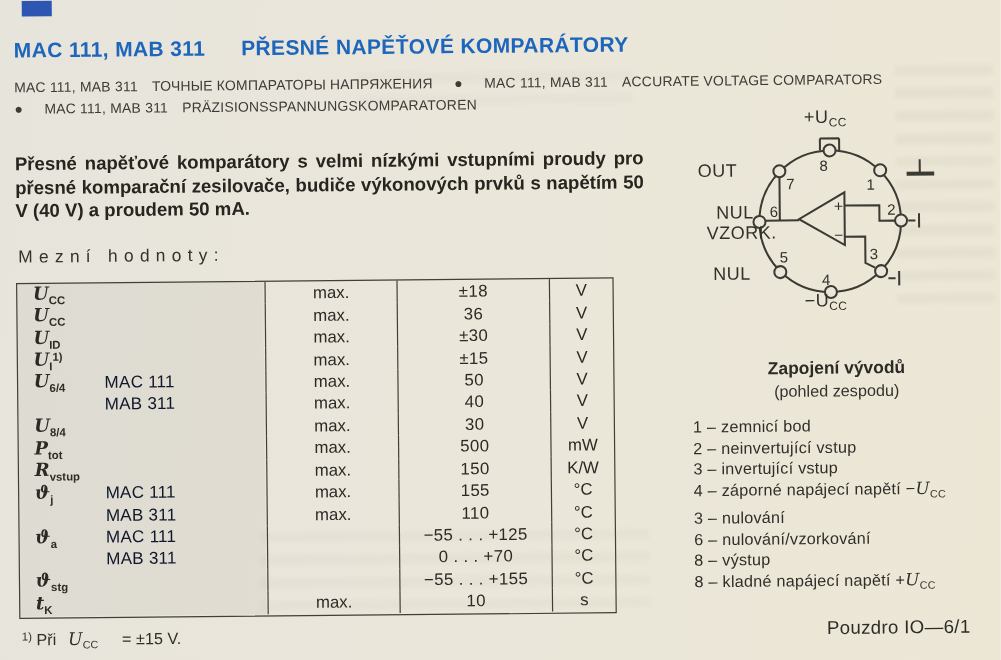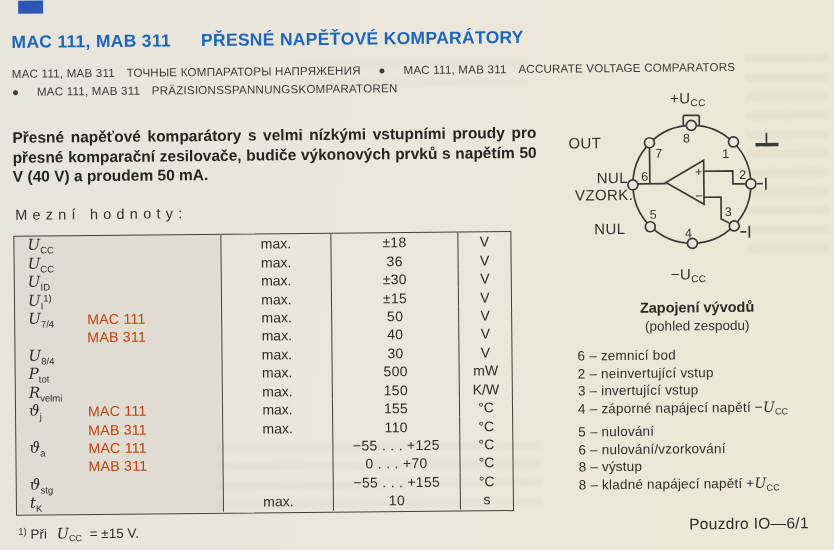--- a/index.html
+++ b/index.html
@@ -25,31 +25,31 @@
   .limits-heading{position:absolute;left:16px;top:203px;font-size:14.5px;letter-spacing:.36em;color:#34332c;}
 
   #limits-table{position:absolute;left:14px;top:232px;width:498px;height:280px;
     border:1.7px solid #413f38;box-sizing:border-box;}
   .trow{display:flex;height:18.44px;}
   .c1{width:206px;box-sizing:border-box;display:flex;align-items:center;padding-left:13px;}
   .c2,.c3,.c4{box-sizing:border-box;border-left:1.5px solid #413f38;display:flex;align-items:center;justify-content:center;font-size:14px;color:#2b2a25;}
   .c2{width:110px;}
   .c3{width:127px;letter-spacing:.3px;}
   .c4{flex:1;}
-  .symwrap{display:inline-block;width:59px;white-space:nowrap;}
+  .symwrap{display:inline-block;width:59px;white-space:nowrap;font-weight:bold;}
   .sym{font-family:"DejaVu Serif","Liberation Serif",serif;font-style:italic;font-size:15px;color:#2b2a25;}
   .tsub{font-size:9.5px;vertical-align:-4px;letter-spacing:0;}
   .tsup{font-size:9.5px;vertical-align:4px;}
-  .device{font-size:14.2px;letter-spacing:.2px;color:#c2410c;}
+  .device{font-size:14.2px;letter-spacing:.2px;color:#0f172a;}
 
   .footnote{position:absolute;left:16px;top:522px;font-size:13.5px;color:#2f2e28;}
   .footnote .fsup{font-size:9.5px;vertical-align:4px;}
   .footnote .fsym{font-family:"DejaVu Serif","Liberation Serif",serif;font-style:italic;font-size:14.5px;margin-left:6px;}
   .footnote .fsub{font-size:9px;vertical-align:-3px;}
-  .footnote .fpost{margin-left:4px;}
+  .footnote .fpost{margin-left:16px;}
 
   #pinout{position:absolute;left:558px;top:88px;width:276px;height:215px;}
   #pinout svg{position:absolute;left:0;top:0;}
   .dlabel{position:absolute;font-size:15px;color:#32312b;letter-spacing:.4px;white-space:nowrap;}
   .lsub{font-size:10px;vertical-align:-3px;}
 
   .zap-h{position:absolute;left:560px;top:302px;width:274px;text-align:center;
     font-weight:bold;font-size:14.5px;color:#2b2a24;}
   .zap-s{position:absolute;left:560px;top:321px;width:274px;text-align:center;font-size:13.5px;color:#33322c;}
 
@@ -114,21 +114,21 @@
       <div class="trow">
         <div class="c1">
           <span class="symwrap"><span class="sym">U</span><span class="tsub">I</span><span class="tsup">1)</span></span>
         </div>
         <div class="c2">max.</div>
         <div class="c3">±15</div>
         <div class="c4">V</div>
       </div>
       <div class="trow">
         <div class="c1">
-          <span class="symwrap"><span class="sym">U</span><span class="tsub">7/4</span></span>
+          <span class="symwrap"><span class="sym">U</span><span class="tsub">6/4</span></span>
           <span class="device">MAC 111</span>
         </div>
         <div class="c2">max.</div>
         <div class="c3">50</div>
         <div class="c4">V</div>
       </div>
       <div class="trow">
         <div class="c1">
           <span class="symwrap"></span>
           <span class="device">MAB 311</span>
@@ -148,21 +148,21 @@
       <div class="trow">
         <div class="c1">
           <span class="symwrap"><span class="sym">P</span><span class="tsub">tot</span></span>
         </div>
         <div class="c2">max.</div>
         <div class="c3">500</div>
         <div class="c4">mW</div>
       </div>
       <div class="trow">
         <div class="c1">
-          <span class="symwrap"><span class="sym">R</span><span class="tsub">velmi</span></span>
+          <span class="symwrap"><span class="sym">R</span><span class="tsub">vstup</span></span>
         </div>
         <div class="c2">max.</div>
         <div class="c3">150</div>
         <div class="c4">K/W</div>
       </div>
       <div class="trow">
         <div class="c1">
           <span class="symwrap"><span class="sym">ϑ</span><span class="tsub">j</span></span>
           <span class="device">MAC 111</span>
         </div>
@@ -254,36 +254,36 @@
         <text x="88" y="95">6</text>
         <text x="186" y="94">2</text>
         <text x="96" y="133">5</text>
         <text x="171" y="131">3</text>
         <text x="131" y="152">4</text>
         <text x="142" y="91" font-size="13">+</text>
         <text x="142" y="115" font-size="13">−</text>
       </g>
     </svg>
     <div class="dlabel" style="left:114px;top:4px;"><span>+U</span><span class="lsub">CC</span></div>
-    <div class="dlabel" style="left:12px;top:48px;">OUT</div>
+    <div class="dlabel" style="left:25px;top:48px;">OUT</div>
     <div class="dlabel" style="left:40px;top:83px;">NUL</div>
-    <div class="dlabel" style="left:18px;top:100px;">VZORK.</div>
+    <div class="dlabel" style="left:32px;top:100px;">VZORK.</div>
     <div class="dlabel" style="left:37px;top:134px;">NUL</div>
-    <div class="dlabel" style="left:113px;top:180px;"><span>−U</span><span class="lsub">CC</span></div>
+    <div class="dlabel" style="left:113px;top:157px;"><span>−U</span><span class="lsub">CC</span></div>
   </div>
 
   <div class="zap-h">Zapojení vývodů</div>
   <div class="zap-s">(pohled zespodu)</div>
 
   <div id="pin-list">
-      <div class="pin-item"><span class="pin-text">6 – zemnicí bod</span></div>
+      <div class="pin-item"><span class="pin-text">1 – zemnicí bod</span></div>
       <div class="pin-item"><span class="pin-text">2 – neinvertující vstup</span></div>
       <div class="pin-item"><span class="pin-text">3 – invertující vstup</span></div>
       <div class="pin-item"><span class="pin-text">4 – záporné napájecí napětí −</span><span class="psym">U</span><span class="psub">CC</span></div>
-      <div class="pin-item"><span class="pin-text">5 – nulování</span></div>
+      <div class="pin-item"><span class="pin-text">3 – nulování</span></div>
       <div class="pin-item"><span class="pin-text">6 – nulování/vzorkování</span></div>
       <div class="pin-item"><span class="pin-text">8 – výstup</span></div>
       <div class="pin-item"><span class="pin-text">8 – kladné napájecí napětí +</span><span class="psym">U</span><span class="psub">CC</span></div>
     </div>
 
   <div class="package">Pouzdro IO—6/1</div>
 
   <div class="bleed" id="bleed-a"></div>
   <div class="bleed" id="bleed-b"></div>
   <div class="bleed" id="bleed-c"></div>

